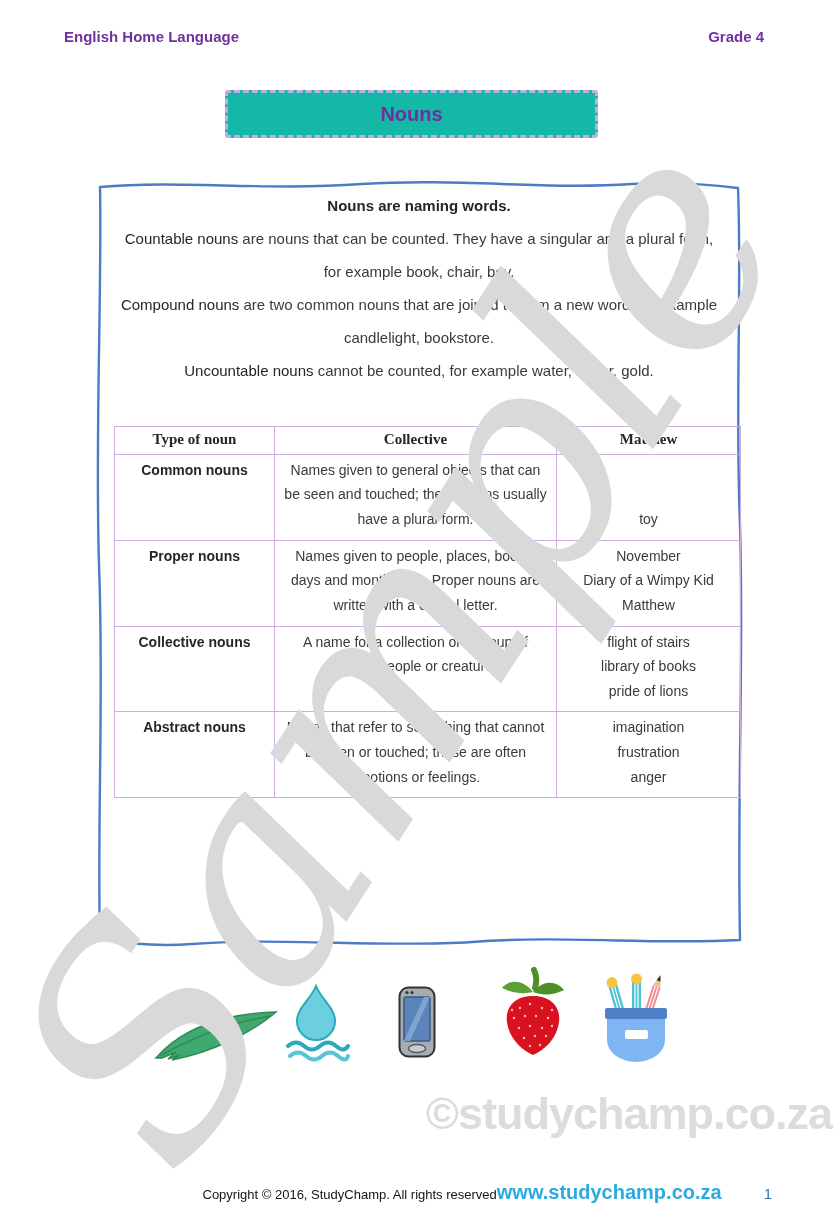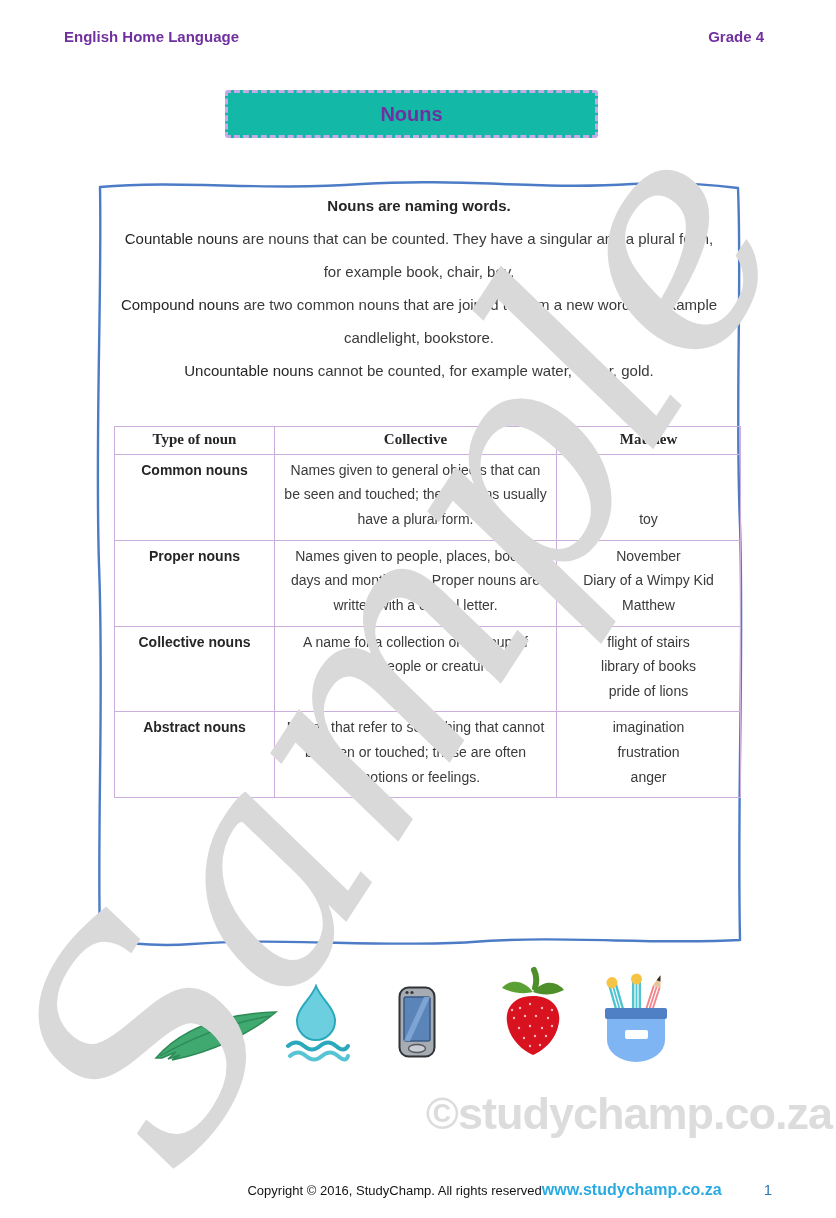--- a/index.html
+++ b/index.html
@@ -60,21 +60,21 @@
     font-size:300px; line-height:1; color:#D9D9D9; white-space:nowrap;
     pointer-events:none; }
   .watermark-site { position:absolute; top:1088px; right:4px; z-index:2;
     font-size:45px; font-weight:bold; letter-spacing:-1px; color:#DCDCDC;
     pointer-events:none; }
 
   
   .footer { position:absolute; left:64px; right:64px; top:1181px; z-index:5;
     display:flex; align-items:baseline; }
   .footer .copyright { font-size:13px; color:#141414; flex:1 1 auto; text-align:right; }
-  .footer .website { font-size:16px; font-weight:bold; color:#29ABE2; margin-right:42px; }
+  .footer .website { font-size:20px; font-weight:bold; color:#29ABE2; margin-right:42px; }
   .footer .page-num { font-size:15px; color:#2E75B6; }
 </style>
 </head>
 <body>
 
 <div class="page">
 
   <div class="header">
     <span class="hdr-text">English Home Language</span>
     <span class="hdr-text">Grade 4</span>

